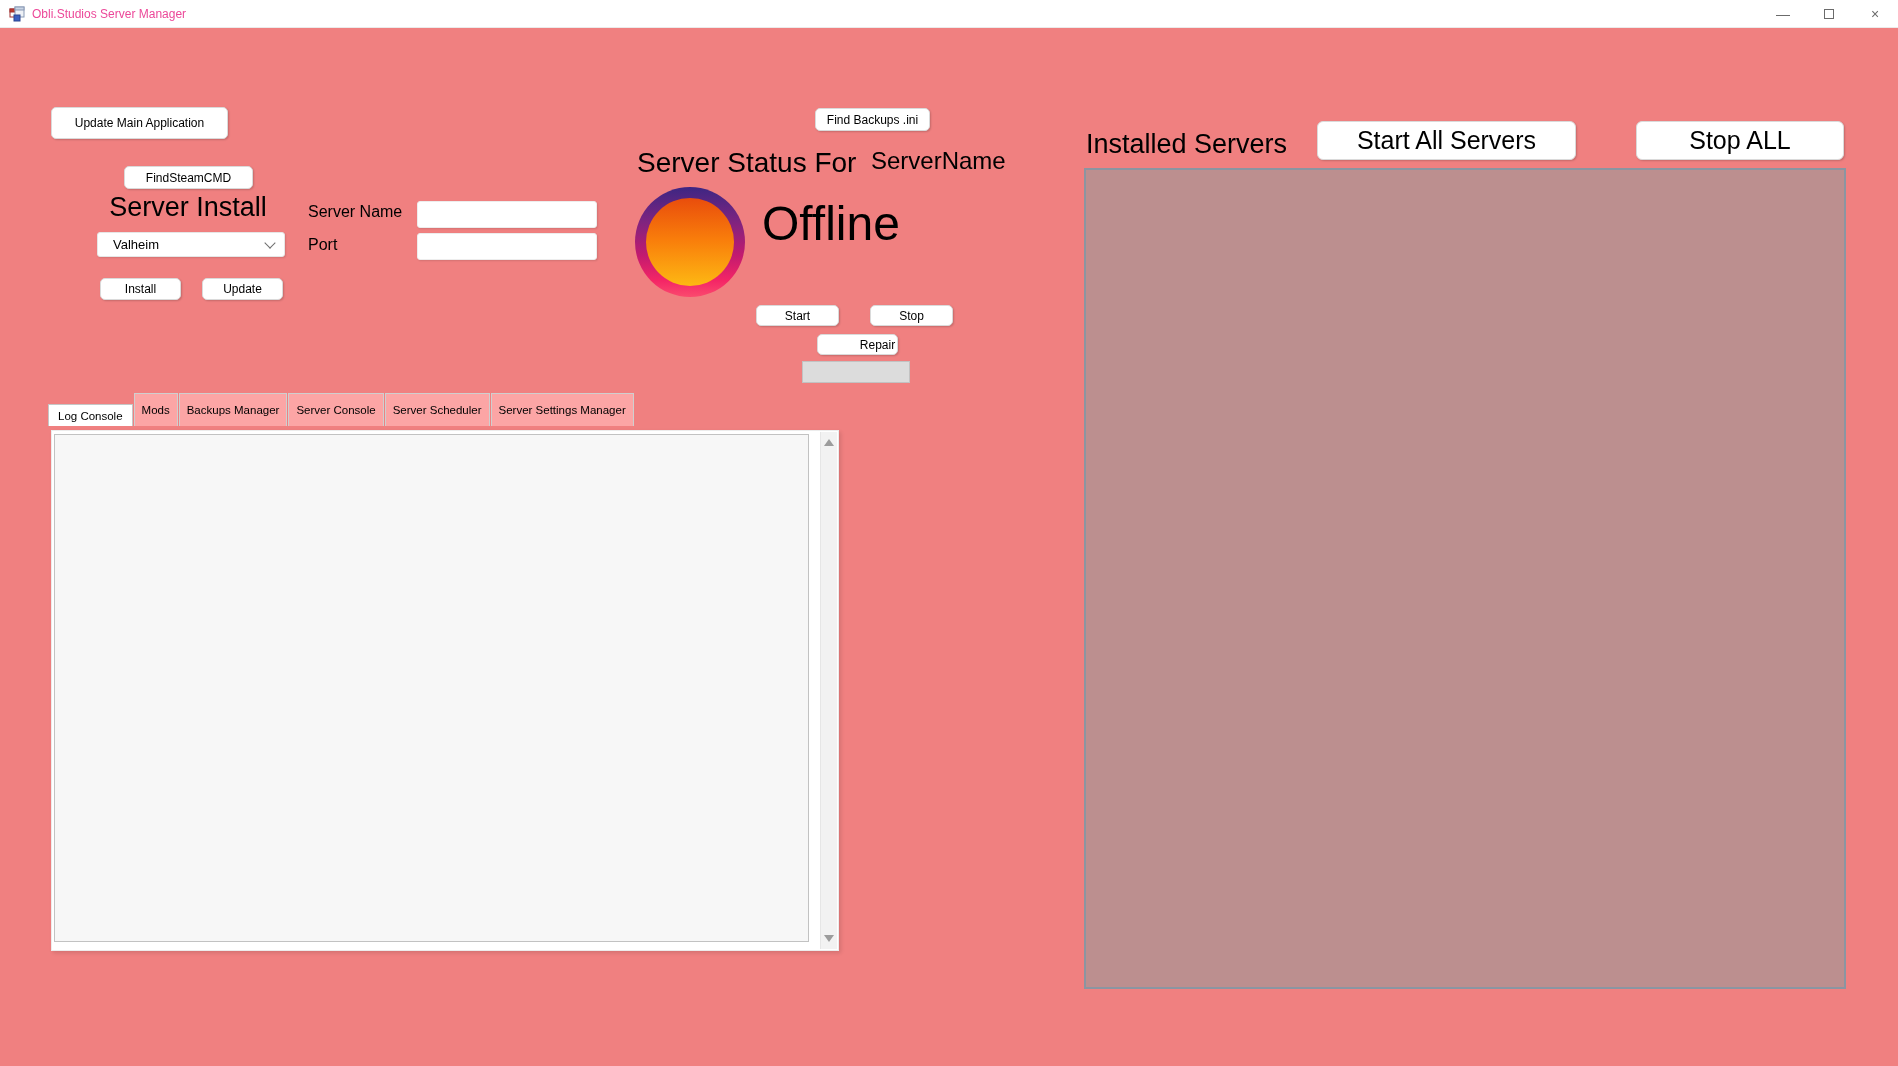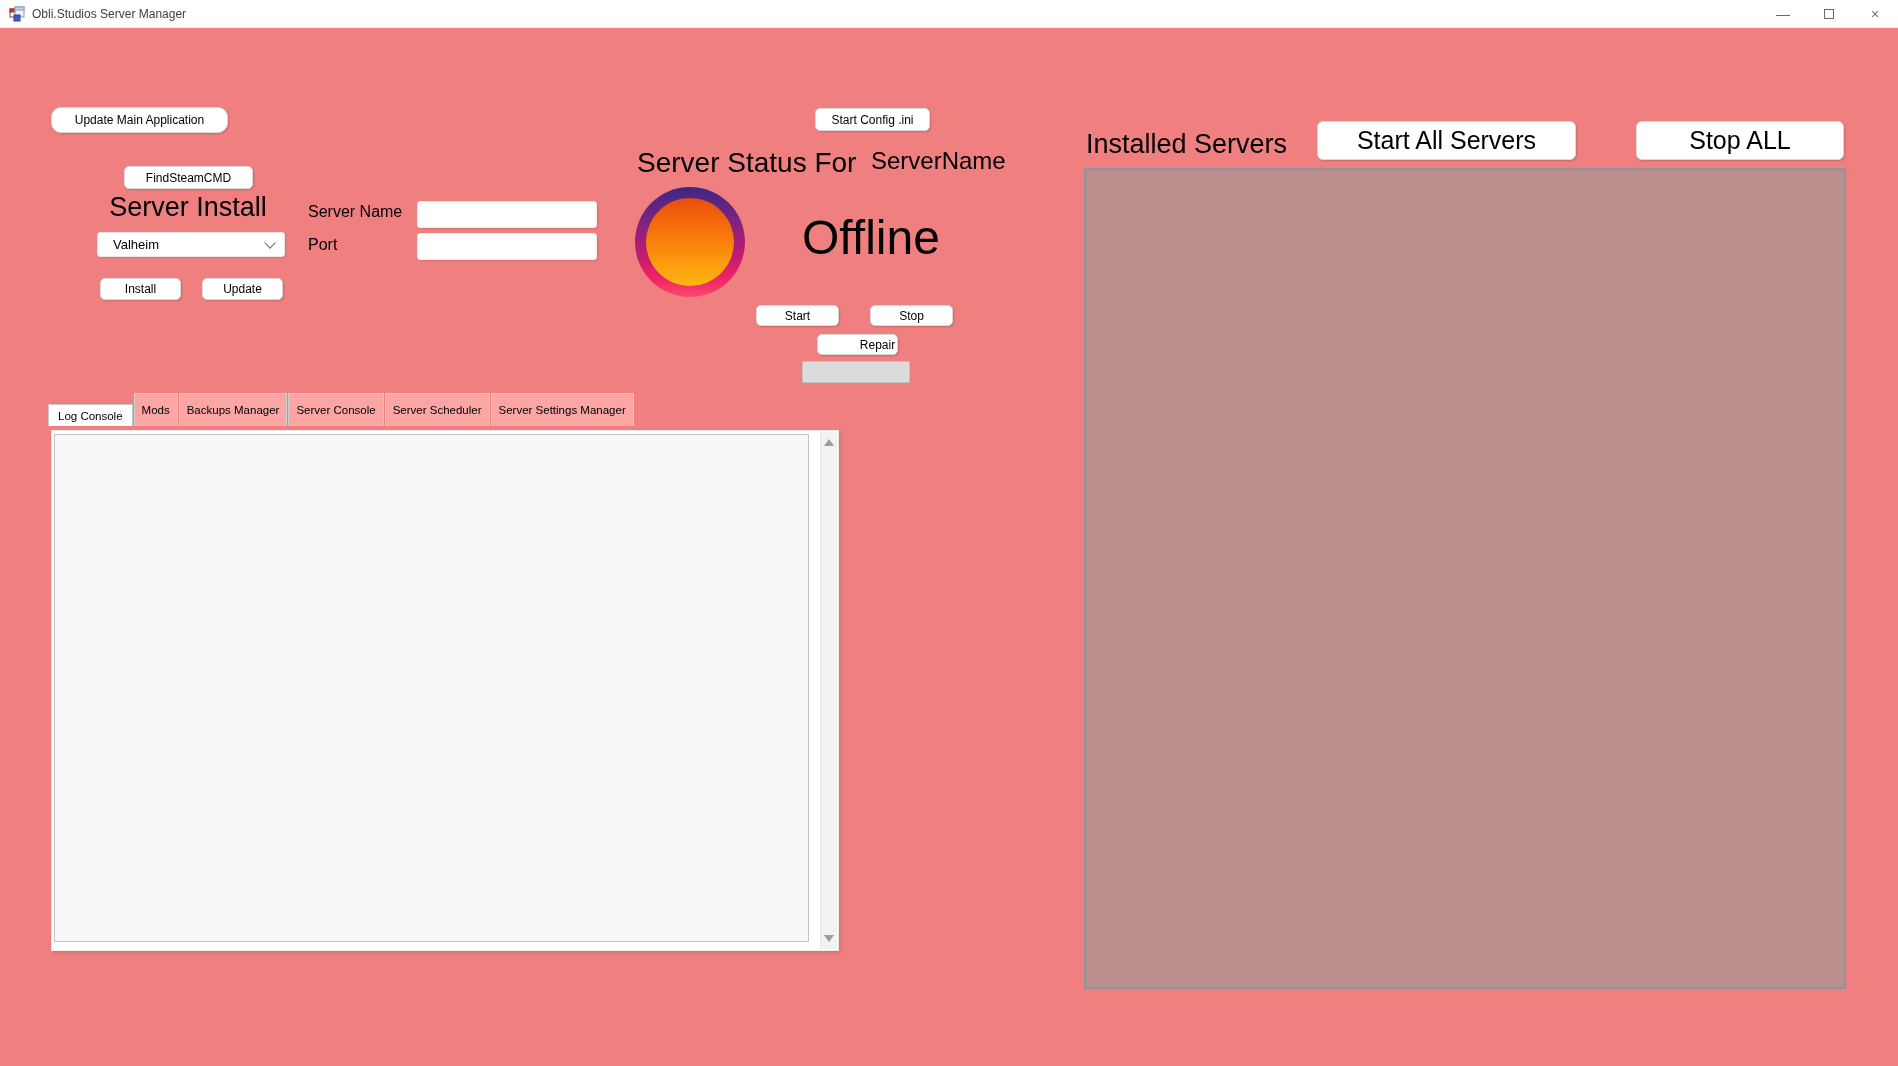--- a/index.html
+++ b/index.html
@@ -13,21 +13,21 @@
   }
   .abs { position:absolute; }
 
   
   #titlebar {
     position:absolute; top:0; left:0; width:1898px; height:28px;
     background:#ffffff; border-bottom:1px solid #eceaea;
     display:flex; align-items:center;
   }
   #titlebar .app-icon { margin-left:9px; width:16px; height:16px; display:block; }
-  #titlebar .title-text { margin-left:7px; font-size:12px; color:#404040; }
+  #titlebar .title-text { margin-left:7px; font-size:12px; color:#ec4899; }
   #win-controls { position:absolute; right:0; top:0; height:28px; display:flex; }
   .win-btn {
     width:46px; height:28px; display:flex; align-items:center; justify-content:center;
     color:#6b6b6b; font-size:14px; background:transparent; border:none; cursor:default;
   }
   .max-glyph { width:10px; height:10px; border:1px solid #6b6b6b; display:block; }
 
   
   .wbtn {
     position:absolute;
@@ -35,21 +35,21 @@
     border:1px solid #dadada;
     border-radius:5px;
     box-shadow:1px 1px 2px rgba(0,0,0,0.18);
     font-size:12px; color:#000;
     display:flex; align-items:center; justify-content:center;
     font-family:"Liberation Sans", sans-serif;
   }
   .wbtn.big { font-size:25px; border-radius:6px; }
 
   
-  #btn-update-main   { left:51px;  top:107px; width:177px; height:26px;border-radius:10px; }
+  #btn-update-main   { left:51px;  top:107px; width:177px; height:32px; }
   #btn-findsteamcmd  { left:124px; top:166px; width:129px; height:23px; }
   #server-install-heading { left:88px; top:192px; width:200px; text-align:center; font-size:27px; }
   #game-combo {
     left:97px; top:232px; width:188px; height:25px;
     background:#fff; border:1px solid #e6e6e6; border-radius:3px;
     box-shadow:1px 1px 2px rgba(0,0,0,0.12);
     display:flex; align-items:center; padding-left:15px; font-size:13px;
   }
   .combo-chevron {
     position:absolute; right:10px; top:6px; width:8px; height:8px;
@@ -75,21 +75,21 @@
   #status-heading    { left:637px; top:147px; font-size:28px; }
   #status-servername { left:871px; top:147px; font-size:24px; }
   #status-ring {
     left:635px; top:187px; width:110px; height:110px; border-radius:50%;
     background:linear-gradient(180deg, #3d2683 0%, #7b2480 30%, #c21a6f 62%, #f42566 85%, #fb4a6e 100%);
   }
   #status-inner {
     position:absolute; left:11px; top:11px; width:88px; height:88px; border-radius:50%;
     background:linear-gradient(180deg, #e94d0c 0%, #f97e0b 48%, #fdb813 100%);
   }
-  #status-text { left:762px; top:210px; font-size:48px;margin-left:40px; }
+  #status-text { left:762px; top:196px; font-size:48px; }
   #btn-start  { left:756px; top:305px; width:83px; height:21px; }
   #btn-stop   { left:870px; top:305px; width:83px; height:21px; }
   #btn-repair { left:817px; top:334px; width:81px; height:21px;padding-left:40px; }
   #progress-bar {
     left:802px; top:361px; width:108px; height:22px;
     background:#dcdcdc; border:1px solid #c2c2c2;
   }
 
   
   #tabstrip { left:48px; top:393px; display:flex; align-items:flex-end; }
@@ -161,21 +161,21 @@
 </div>
 
 <button class="wbtn" id="btn-install">Install</button>
 <button class="wbtn" id="btn-update">Update</button>
 
 <span class="field-label" id="label-server-name">Server Name</span>
 <input class="winput" id="input-server-name" value="" style="">
 <span class="field-label" id="label-port">Port</span>
 <input class="winput" id="input-port" value="" style="">
 
-<button class="wbtn" id="btn-find-config">Start Config .ini</button>
+<button class="wbtn" id="btn-find-config">Find Backups .ini</button>
 <div class="abs" id="status-heading">Server Status For</div>
 <div class="abs" id="status-servername">ServerName</div>
 
 <div class="abs" id="status-ring">
   <div id="status-inner"></div>
 </div>
 <div class="abs" id="status-text">Offline</div>
 
 <button class="wbtn" id="btn-start">Start</button>
 <button class="wbtn" id="btn-stop">Stop</button>

